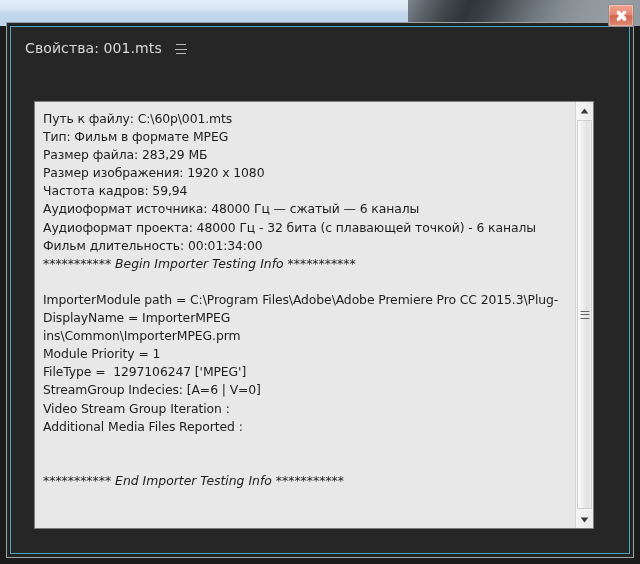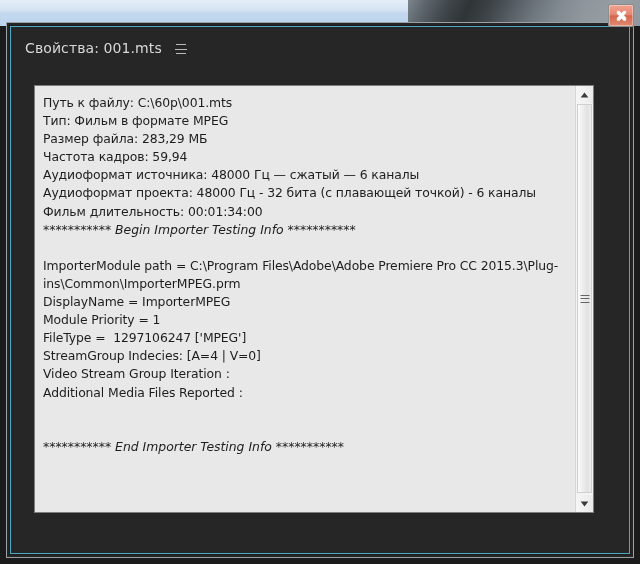--- a/index.html
+++ b/index.html
@@ -156,21 +156,21 @@
     background: #b9b9b9;
   }
   #menu-icon span:nth-child(1) { width: 10px; margin-left: 1px; }
   #menu-icon span:nth-child(2) { width: 12px; margin-left: 0px; }
   #menu-icon span:nth-child(3) { width: 10px; margin-left: 1px; }
 
   
   #text-panel {
     position: absolute;
     left: 23px;
-    top: 58px;
+    top: 74px;
     width: 560px;
     height: 428px;
     box-sizing: border-box;
     background: #e8e8e8;
     border: 1px solid #7d7d7d;
     display: flex;
     overflow: hidden;
   }
   #text-content {
     flex: 1 1 auto;
@@ -271,32 +271,33 @@
             <span></span>
         </div>
       </div>
 
       <div id="text-panel">
 
         <div id="text-content">
           <div class="txt-line">Путь к файлу: C:\60p\001.mts</div>
           <div class="txt-line">Тип: Фильм в формате MPEG</div>
           <div class="txt-line">Размер файла: 283,29 МБ</div>
+          <div class="txt-line">Размер изображения: 1920 x 1080</div>
           <div class="txt-line">Частота кадров: 59,94</div>
           <div class="txt-line">Аудиоформат источника: 48000 Гц — сжатый — 6 каналы</div>
           <div class="txt-line">Аудиоформат проекта: 48000 Гц - 32 бита (с плавающей точкой) - 6 каналы</div>
           <div class="txt-line">Фильм длительность: 00:01:34:00</div>
           <div class="txt-line stars">*********** Begin Importer Testing Info ***********</div>
           <div class="txt-line blank">&nbsp;</div>
           <div class="txt-line">ImporterModule path = C:\Program Files\Adobe\Adobe Premiere Pro CC 2015.3\Plug-</div>
+          <div class="txt-line">DisplayName = ImporterMPEG</div>
           <div class="txt-line">ins\Common\ImporterMPEG.prm</div>
-          <div class="txt-line">DisplayName = ImporterMPEG</div>
           <div class="txt-line">Module Priority = 1</div>
           <div class="txt-line">FileType =  1297106247 ['MPEG']</div>
-          <div class="txt-line">StreamGroup Indecies: [A=4 | V=0]</div>
+          <div class="txt-line">StreamGroup Indecies: [A=6 | V=0]</div>
           <div class="txt-line">Video Stream Group Iteration :</div>
           <div class="txt-line">Additional Media Files Reported :</div>
           <div class="txt-line blank">&nbsp;</div>
           <div class="txt-line blank">&nbsp;</div>
           <div class="txt-line stars">*********** End Importer Testing Info ***********</div>
         </div>
 
         <div id="scrollbar">
           <div class="sb-btn">
             <svg width="9" height="6" viewBox="0 0 9 6">

